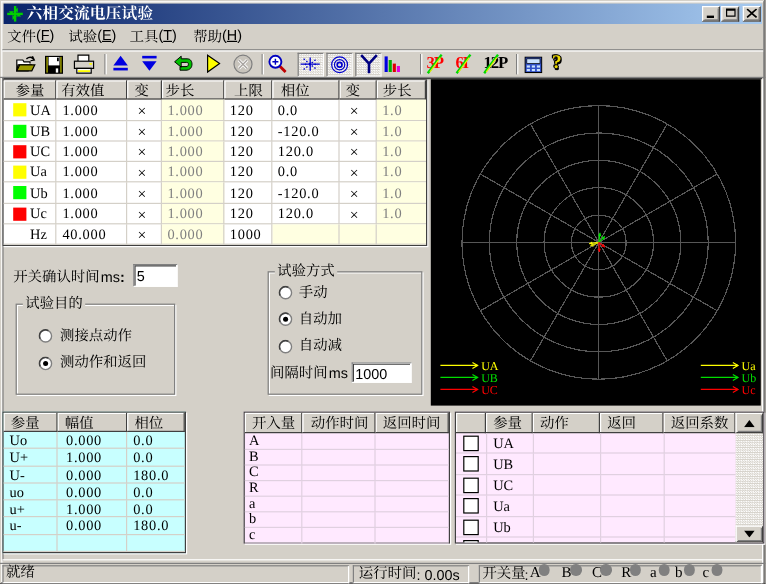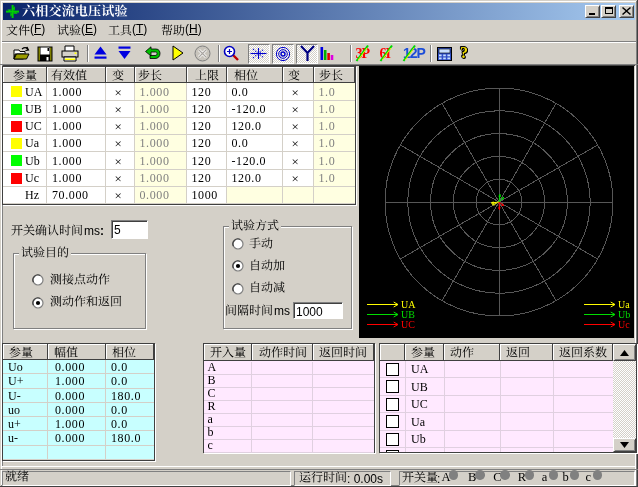--- a/index.html
+++ b/index.html
@@ -162,21 +162,21 @@
 <div class="a" style="left:355.5px;top:47px;width:20px;height:14px;color:#ff0000;font-weight:bold;font-size:14px;line-height:13px;font-family:'Liberation Serif',serif;letter-spacing:-1px">3P</div>
 <svg class="a" style="left:354.5px;top:43px" width="18" height="20" viewBox="0 0 18 20">
     <line x1="1.5" y1="18" x2="13" y2="2.5" stroke="#00d800" stroke-width="2"></line>
     <line x1="3.2" y1="17" x2="12" y2="5" stroke="#f0f000" stroke-width="1"></line>
   </svg>
 <div class="a" style="left:379.5px;top:47px;width:20px;height:14px;color:#ff0000;font-weight:bold;font-size:14px;line-height:13px;font-family:'Liberation Serif',serif;letter-spacing:-1px">6I</div>
 <svg class="a" style="left:378.5px;top:43px" width="18" height="20" viewBox="0 0 18 20">
     <line x1="1.5" y1="18" x2="13" y2="2.5" stroke="#00d800" stroke-width="2"></line>
     <line x1="3.2" y1="17" x2="12" y2="5" stroke="#f0f000" stroke-width="1"></line>
   </svg>
-<div class="a" style="left:403px;top:47px;width:25px;height:14px;color:#1d4ed8;font-weight:bold;font-size:14px;line-height:13px;font-family:Liberation Sans, sans-serif;letter-spacing:-1px">12P</div>
+<div class="a" style="left:403px;top:47px;width:25px;height:14px;color:#000000;font-weight:bold;font-size:14px;line-height:13px;font-family:Liberation Serif, serif;letter-spacing:-1px">12P</div>
 <svg class="a" style="left:402px;top:43px" width="18" height="20" viewBox="0 0 18 20">
     <line x1="1.5" y1="18" x2="13" y2="2.5" stroke="#00d800" stroke-width="2"></line>
     <line x1="3.2" y1="17" x2="12" y2="5" stroke="#f0f000" stroke-width="1"></line>
   </svg>
 <div class="vl" style="left:430px;top:45px;height:17px;background:#808080"></div>
 <div class="vl" style="left:431px;top:45px;height:17px;background:#fff"></div>
 <svg class="a" style="left:437px;top:47px" width="15" height="14" viewBox="0 0 15 14">
 <rect x="0.5" y="0.5" width="14" height="13" fill="#3050c8" stroke="#000"></rect>
 <rect x="2" y="2" width="11" height="4" fill="#c8e0ff" stroke="#000" stroke-width="0.6"></rect>
 <g fill="#c8e0ff">
@@ -353,21 +353,21 @@
 <div class="a" style="left:227px;top:186.8px;width:87px;height:17.25px;background:#ffffe1"></div>
 <div class="vl" style="left:46px;top:186.8px;height:17.25px;background:#d4d0c8"></div>
 <div class="vl" style="left:105px;top:186.8px;height:17.25px;background:#d4d0c8"></div>
 <div class="vl" style="left:134px;top:186.8px;height:17.25px;background:#d4d0c8"></div>
 <div class="vl" style="left:186px;top:186.8px;height:17.25px;background:#d4d0c8"></div>
 <div class="vl" style="left:226px;top:186.8px;height:17.25px;background:#d4d0c8"></div>
 <div class="vl" style="left:282px;top:186.8px;height:17.25px;background:#d4d0c8"></div>
 <div class="vl" style="left:313px;top:186.8px;height:17.25px;background:#d4d0c8"></div>
 <div class="hl" style="left:3px;top:203.05px;width:352px;background:#d4d0c8"></div>
 <div class="a ser" style="left:25px;top:189.0px;font-size:12px;line-height:13px">Hz</div>
-<div class="a num" style="left:52px;top:189.0px;font-size:12px;line-height:13px">70.000</div>
+<div class="a num" style="left:52px;top:189.0px;font-size:12px;line-height:13px">40.000</div>
 <div class="a ser" style="left:114.5px;top:189.0px;font-size:13px;line-height:13px">×</div>
 <div class="a num" style="left:139.5px;top:189.0px;font-size:12px;line-height:13px;color:#808080">0.000</div>
 <div class="a num" style="left:191.5px;top:189.0px;font-size:12px;line-height:13px">1000</div>
 <svg style="position:absolute;left:11px;top:224.3px;color:#000;" width="72" height="12" viewBox="0 0 6000 1000" preserveAspectRatio="none">
     <use href="#z5f00"></use>
     <use href="#z5173" x="1000"></use>
     <use href="#z786e" x="2000"></use>
     <use href="#z8ba4" x="3000"></use>
     <use href="#z65f6" x="4000"></use>
     <use href="#z95f4" x="5000"></use>

